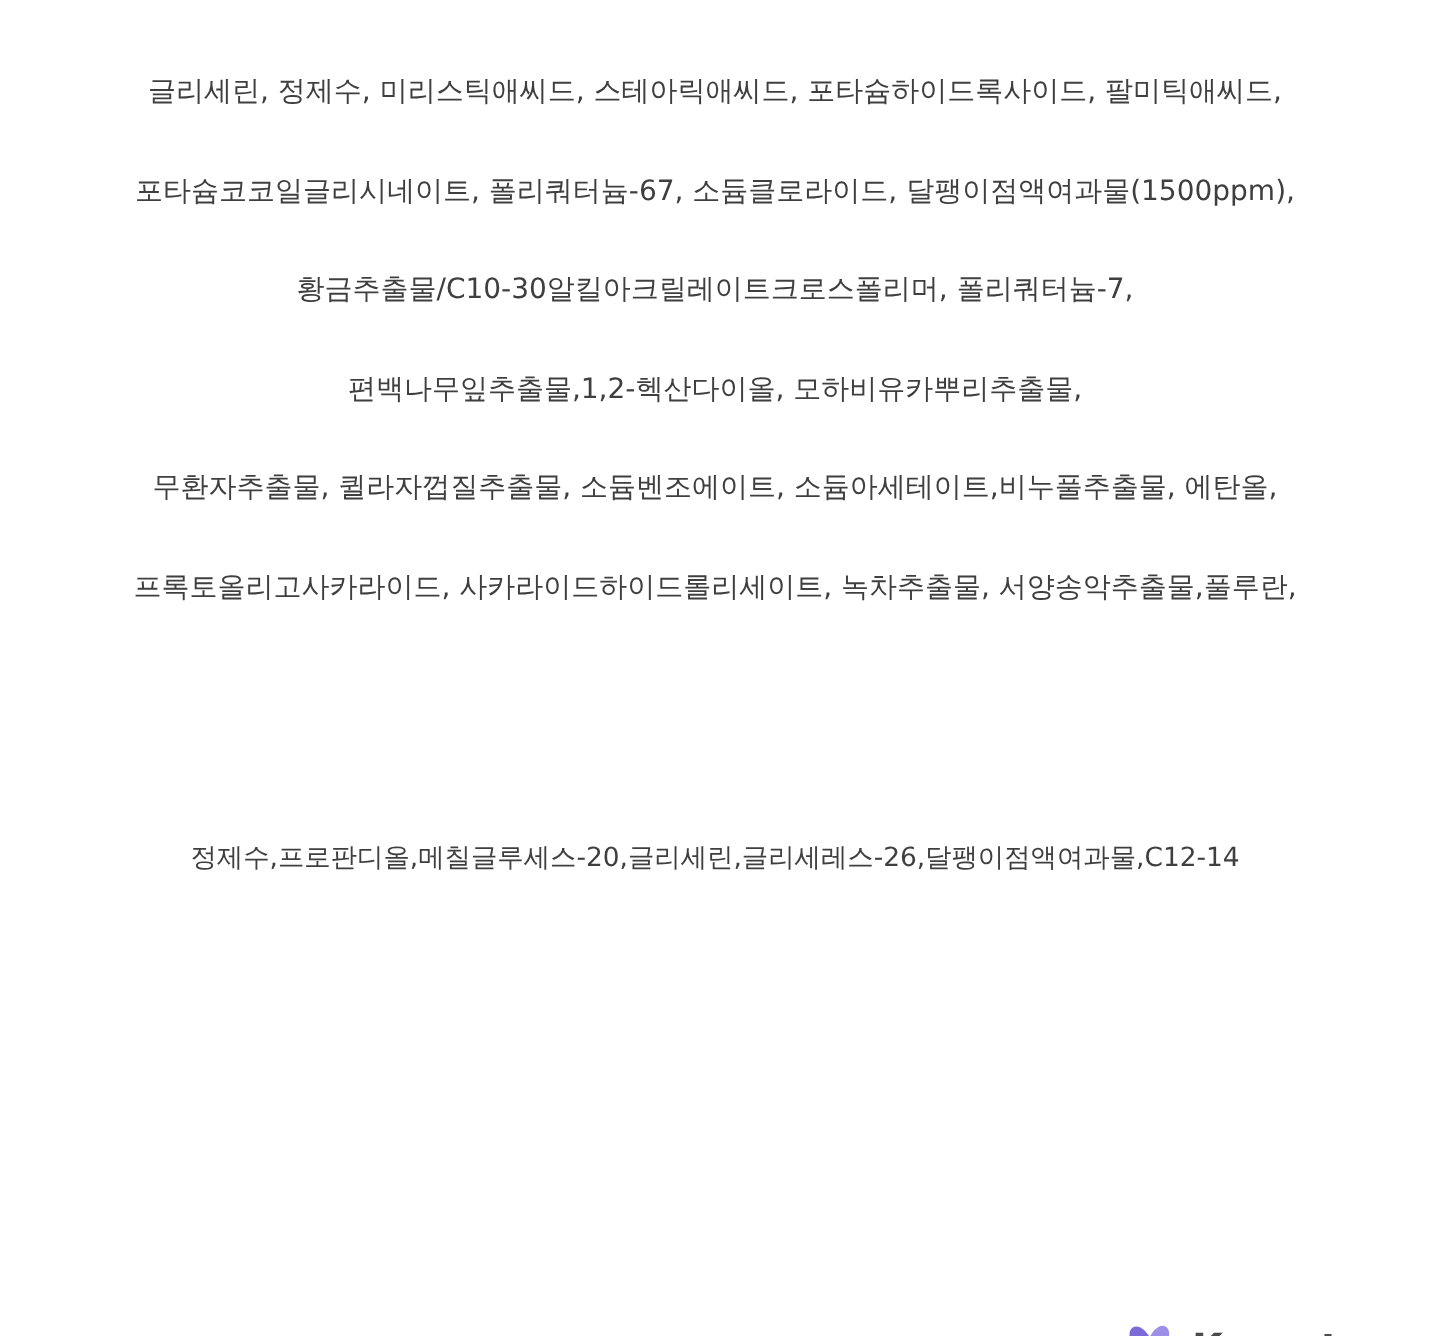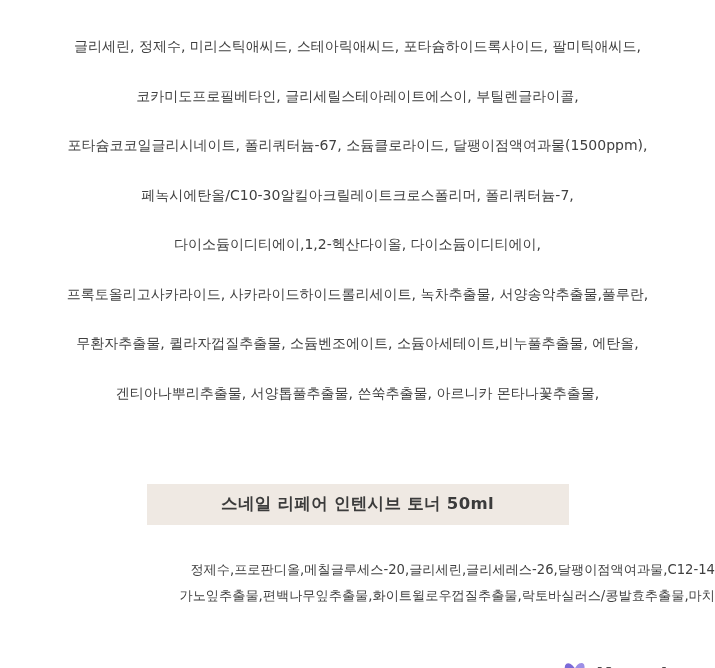--- a/index.html
+++ b/index.html
@@ -44,21 +44,21 @@
   .ing-line {
     font-size: 14px;
     line-height: 25.5px;
     color: #3f3f3f;
     white-space: pre;
     margin-top: 24px;
   }
   #section1 .section-title-bar { margin-top: 22px; }
   #section1 .ingredients { margin-top: 34px; }
   #section2 .section-title-bar { margin-top: 0; }
-  #section2 .ingredients { margin-top: 32px; text-align: right; }
+  #section2 .ingredients { margin-top: 32px; }
   .spacer-between {
     height: 78px;
   }
   .ing-line-2 {
     font-size: 13.2px;
     line-height: 25.5px;
     color: #3f3f3f;
     white-space: pre;
   }
   .logo {
@@ -83,37 +83,33 @@
   }
 </style>
 </head>
 <body>
 
 <div class="page">
 
   <div class="section" id="section1">
     <div class="ingredients">
       <div class="ing-line">글리세린, 정제수, 미리스틱애씨드, 스테아릭애씨드, 포타슘하이드록사이드, 팔미틱애씨드,</div>
-      <div class="ing-line">코카미도프로필베타인, 글리세릴스테아레이트에스이, 부틸렌글라이콜,</div>
       <div class="ing-line">포타슘코코일글리시네이트, 폴리쿼터늄-67, 소듐클로라이드, 달팽이점액여과물(1500ppm),</div>
-      <div class="ing-line">페녹시에탄올/C10-30알킬아크릴레이트크로스폴리머, 폴리쿼터늄-7,</div>
-      <div class="ing-line">다이소듐이디티에이,1,2-헥산다이올, 다이소듐이디티에이,</div>
+      <div class="ing-line">황금추출물/C10-30알킬아크릴레이트크로스폴리머, 폴리쿼터늄-7,</div>
+      <div class="ing-line">편백나무잎추출물,1,2-헥산다이올, 모하비유카뿌리추출물,</div>
+      <div class="ing-line">무환자추출물, 퀼라자껍질추출물, 소듐벤조에이트, 소듐아세테이트,비누풀추출물, 에탄올,</div>
       <div class="ing-line">프록토올리고사카라이드, 사카라이드하이드롤리세이트, 녹차추출물, 서양송악추출물,풀루란,</div>
-      <div class="ing-line">무환자추출물, 퀼라자껍질추출물, 소듐벤조에이트, 소듐아세테이트,비누풀추출물, 에탄올,</div>
-      <div class="ing-line">겐티아나뿌리추출물, 서양톱풀추출물, 쓴쑥추출물, 아르니카 몬타나꽃추출물,</div>
     </div>
   </div>
 
   <div class="spacer-between"></div>
 
   <div class="section" id="section2">
-    <div class="section-title-bar">스네일 리페어 인텐시브 토너 50ml</div>
     <div class="ingredients">
       <div class="ing-line-2">정제수,프로판디올,메칠글루세스-20,글리세린,글리세레스-26,달팽이점액여과물,C12-14</div>
-      <div class="ing-line-2">가노잎추출물,편백나무잎추출물,화이트윌로우껍질추출물,락토바실러스/콩발효추출물,마치</div>
     </div>
   </div>
 
   <div class="logo">
     <span class="logo-mark">
       <svg width="28" height="28" viewBox="0 0 28 28" xmlns="http://www.w3.org/2000/svg">
         <ellipse cx="9.2" cy="9.8" rx="4.6" ry="7.2" transform="rotate(-32 9.2 9.8)" fill="#7b6ad8"></ellipse>
         <ellipse cx="18.4" cy="9.4" rx="4.4" ry="7.0" transform="rotate(30 18.4 9.4)" fill="#9d8fe6"></ellipse>
         <ellipse cx="13.8" cy="18.6" rx="4.6" ry="7.0" transform="rotate(-4 13.8 18.6)" fill="#e8518f"></ellipse>
         <ellipse cx="6.0" cy="18.4" rx="3.4" ry="5.6" transform="rotate(-58 6.0 18.4)" fill="#f07ca8"></ellipse>

